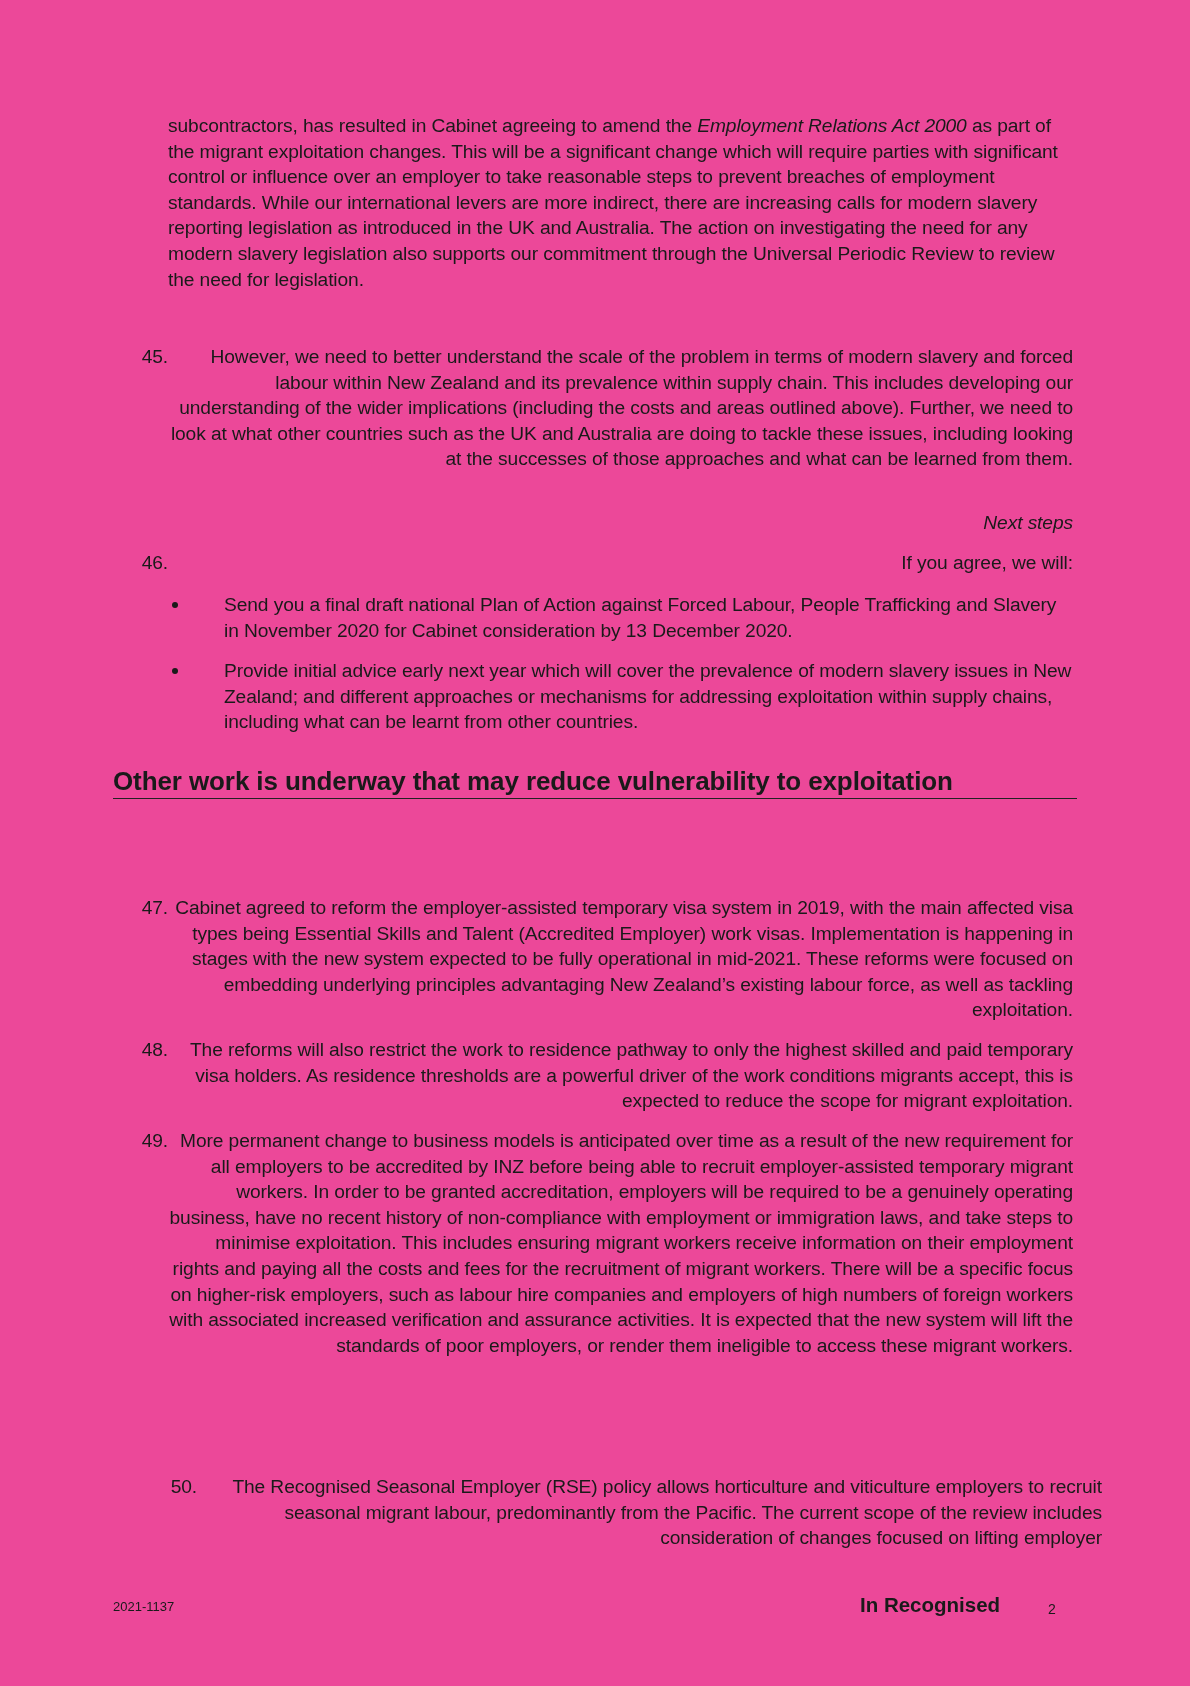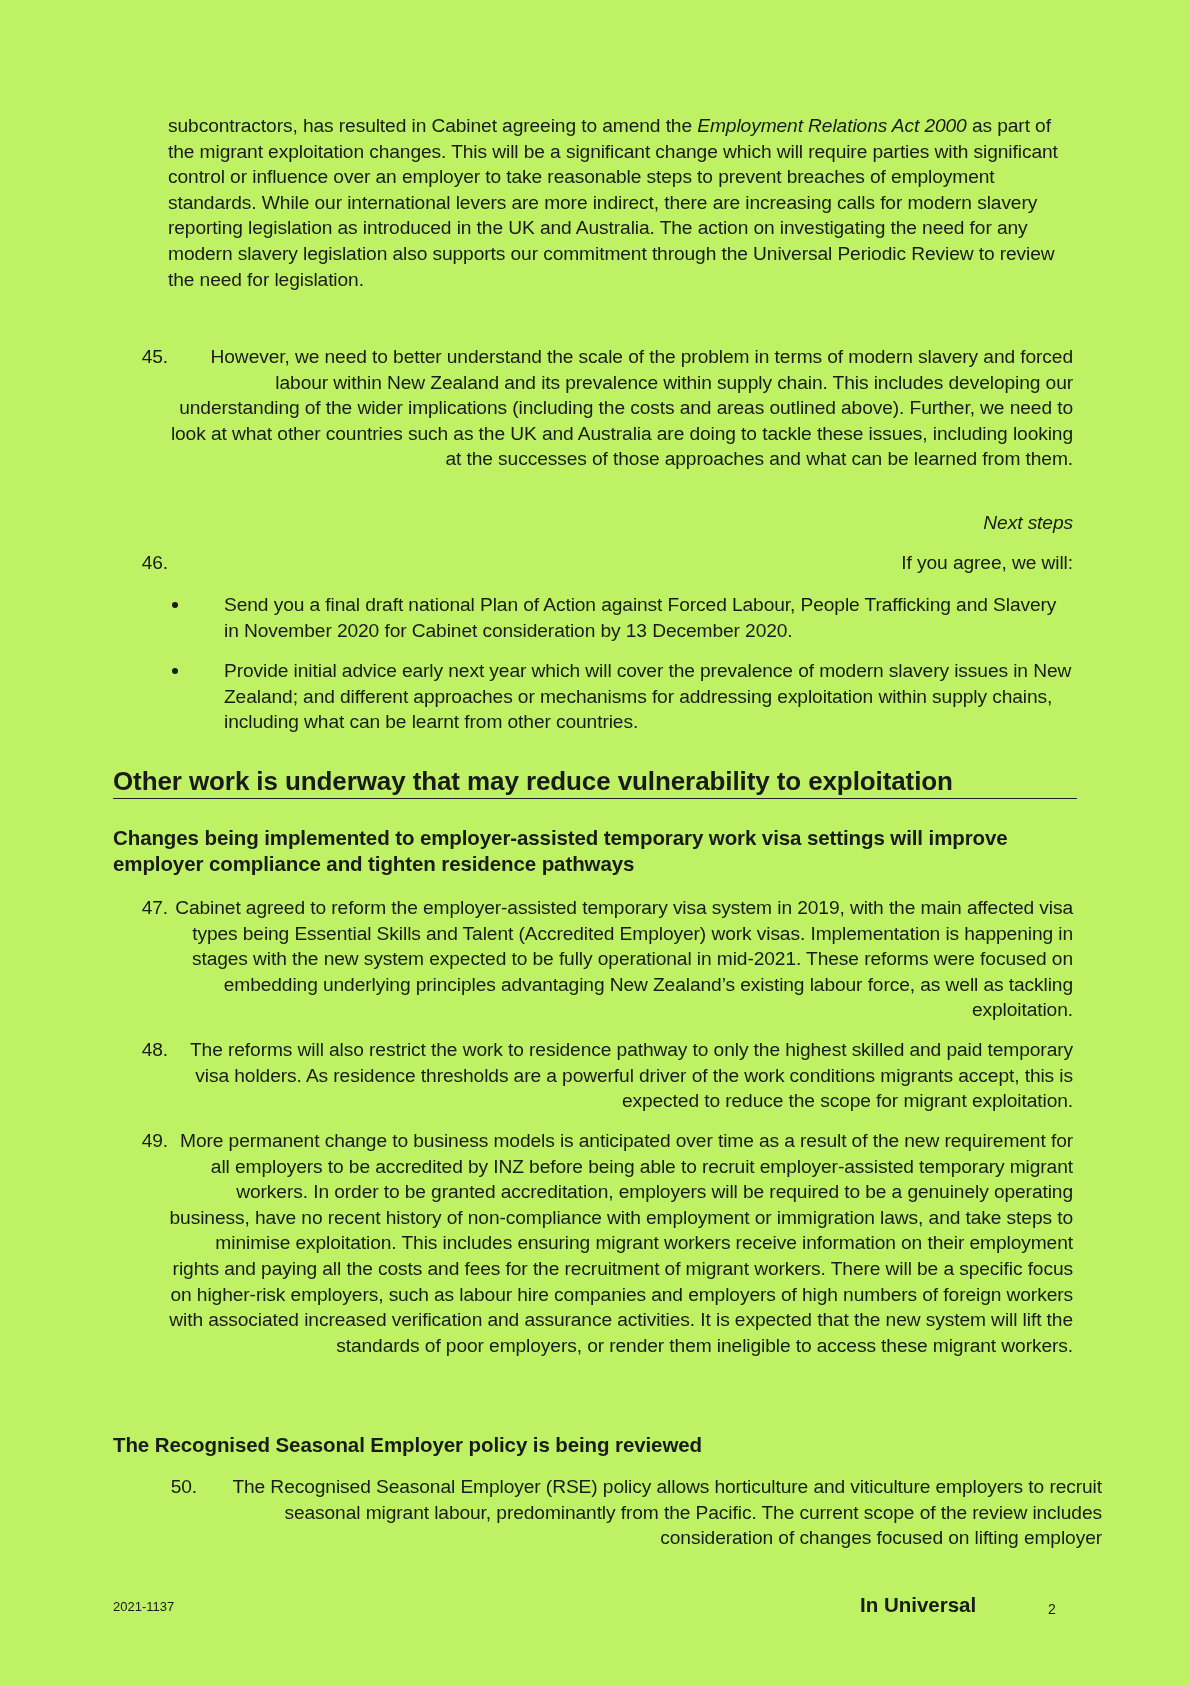--- a/index.html
+++ b/index.html
@@ -14,21 +14,21 @@
       overflow: hidden;
       font-family: "Liberation Sans", sans-serif;
       color: #1a1a1a;
     }
     .page {
       position: absolute;
       left: 0;
       top: 0;
       width: 1190px;
       height: 1686px;
-      background: #bef264;
+      background: #ec4899;
     }
     .para-text {
       font-size: 19.2px;
       line-height: 25.6px;
       letter-spacing: -0.1px;
     }
     .block {
       position: absolute;
       left: 168px;
       width: 905px;
@@ -136,41 +136,39 @@
     <div class="body">Send you a final draft national Plan of Action against Forced Labour, People Trafficking and Slavery in November 2020 for Cabinet consideration by 13 December 2020.</div>
   </div>
 
   <div class="bullet-item para-text" style="top:658px;">
     <span class="dot"></span>
     <div class="body">Provide initial advice early next year which will cover the prevalence of modern slavery issues in New Zealand; and different approaches or mechanisms for addressing exploitation within supply chains, including what can be learnt from other countries.</div>
   </div>
 
   <div class="section-heading">Other work is underway that may reduce vulnerability to exploitation</div>
 
-  <div class="sub-heading" style="top:825px;">Changes being implemented to employer-assisted temporary work visa settings will improve employer compliance and tighten residence pathways</div>
 
   <div class="numbered para-text" style="top:895px;">
     <span class="num">47.</span>
     <div class="body">Cabinet agreed to reform the employer-assisted temporary visa system in 2019, with the main affected visa types being Essential Skills and Talent (Accredited Employer) work visas. Implementation is happening in stages with the new system expected to be fully operational in mid-2021. These reforms were focused on embedding underlying principles advantaging New Zealand’s existing labour force, as well as tackling exploitation.</div>
   </div>
 
   <div class="numbered para-text" style="top:1037px;">
     <span class="num">48.</span>
     <div class="body">The reforms will also restrict the work to residence pathway to only the highest skilled and paid temporary visa holders. As residence thresholds are a powerful driver of the work conditions migrants accept, this is expected to reduce the scope for migrant exploitation.</div>
   </div>
 
   <div class="numbered para-text" style="top:1128px;">
     <span class="num">49.</span>
     <div class="body">More permanent change to business models is anticipated over time as a result of the new requirement for all employers to be accredited by INZ before being able to recruit employer-assisted temporary migrant workers. In order to be granted accreditation, employers will be required to be a genuinely operating business, have no recent history of non-compliance with employment or immigration laws, and take steps to minimise exploitation. This includes ensuring migrant workers receive information on their employment rights and paying all the costs and fees for the recruitment of migrant workers. There will be a specific focus on higher-risk employers, such as labour hire companies and employers of high numbers of foreign workers with associated increased verification and assurance activities. It is expected that the new system will lift the standards of poor employers, or render them ineligible to access these migrant workers.</div>
   </div>
 
-  <div class="sub-heading" style="top:1432px;">The Recognised Seasonal Employer policy is being reviewed</div>
 
   <div class="numbered para-text" style="top:1474px;margin-left:29px;">
     <span class="num">50.</span>
     <div class="body">The Recognised Seasonal Employer (RSE) policy allows horticulture and viticulture employers to recruit seasonal migrant labour, predominantly from the Pacific. The current scope of the review includes consideration of changes focused on lifting employer</div>
   </div>
 
   <div class="footer-ref">2021-1137</div>
-  <div class="footer-conf">In Universal</div>
+  <div class="footer-conf">In Recognised</div>
   <div class="footer-page">2</div>
 
 </div>
 
 </body></html>

